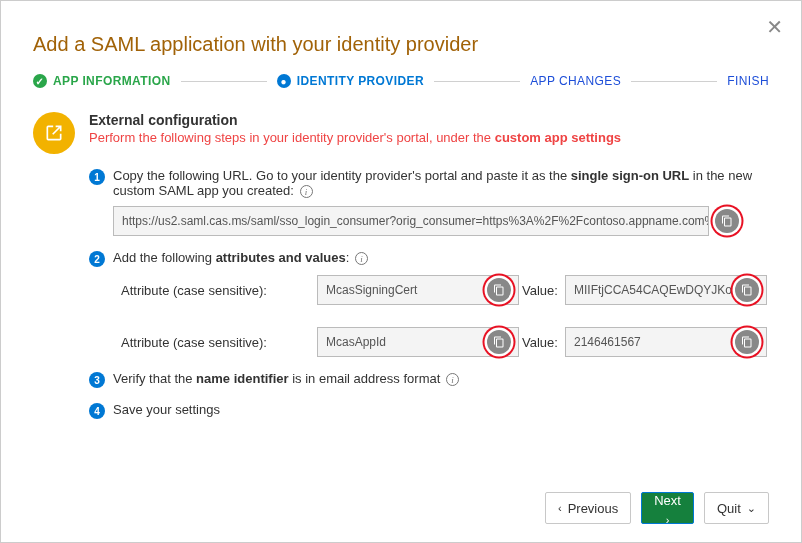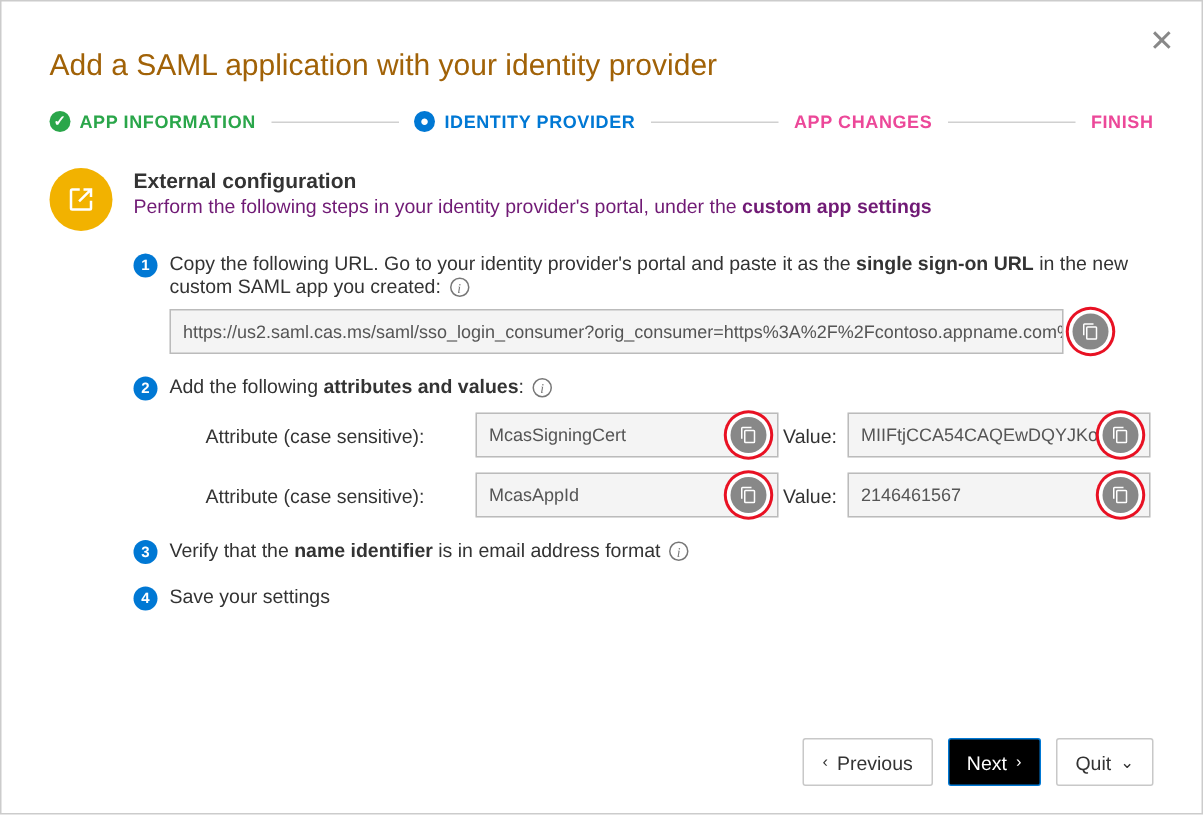--- a/index.html
+++ b/index.html
@@ -47,21 +47,21 @@
   .step .dot {
     width: 14px; height: 14px; border-radius: 50%;
     display: inline-flex; align-items: center; justify-content: center;
     margin-right: 6px;
     font-size: 10px;
   }
   .step.done { color: #2aa64a; font-weight: 600; }
   .step.done .dot { background: #2aa64a; color: #fff; }
   .step.active { color: #0078d4; font-weight: 600; }
   .step.active .dot { background: #0078d4; color: #fff; }
-  .step.inactive { color: #ec4899; font-weight: 700; }
+  .step.inactive { color: #1d4ed8; font-weight: 400; }
   .step-line {
     flex: 1;
     height: 1px;
     background: #d0d0d0;
     margin: 0 10px;
   }
   
   .extconf {
     display: flex;
     align-items: flex-start;
@@ -78,21 +78,21 @@
   .ext-icon svg { width: 20px; height: 20px; fill: #fff; }
   .ext-head h3 {
     margin: 0 0 2px 0;
     font-size: 14px;
     font-weight: 700;
     color: #333;
   }
   .ext-head p {
     margin: 0;
     font-size: 13px;
-    color: #701a75;
+    color: #ef4444;
     text-align: right;
   }
   .ext-head p b { font-weight: 700; }
   
   .steps {
     margin-left: 56px;
     margin-top: 14px;
   }
   .nstep {
     display: flex;
@@ -152,24 +152,24 @@
     display: flex; align-items: center; justify-content: center;
     cursor: pointer;
     flex-shrink: 0;
     box-shadow: 0 0 0 2.5px #fff, 0 0 0 4.5px #e81123;
   }
   .copy-btn svg { width: 12px; height: 12px; fill: #fff; }
   
   .attr-grid {
     display: grid;
     grid-template-columns: auto 170px 34px 44px 170px 34px;
-    row-gap: 10px;
+    row-gap: 22px;
     align-items: center;
     margin-top: 10px;
-    margin-left: 24px;
+    margin-left: 8px;
   }
   .attr-label { font-size: 13px; color: #333; padding-right: 6px; white-space: nowrap; }
   .ro-input.small { width: 202px; }
   .val-label { text-align: center; padding-right: 6px; }
   
   .footer {
     position: absolute;
     bottom: 18px;
     right: 32px;
     display: flex;
@@ -182,23 +182,24 @@
     border-radius: 2px;
     display: inline-flex;
     align-items: center;
     gap: 6px;
     cursor: pointer;
     border: 1px solid #c8c8c8;
     background: #fff;
     color: #333;
   }
   .btn.primary {
-    background: #000000;
+    background: #15803d;
     border-color: #0078d4;
     color: #fff;
+    flex-direction: column;
   }
   .chev { font-size: 11px; }
 </style>
 </head>
 <body>
 
 <div class="modal">
 
   <div class="close-x">✕</div>
 

